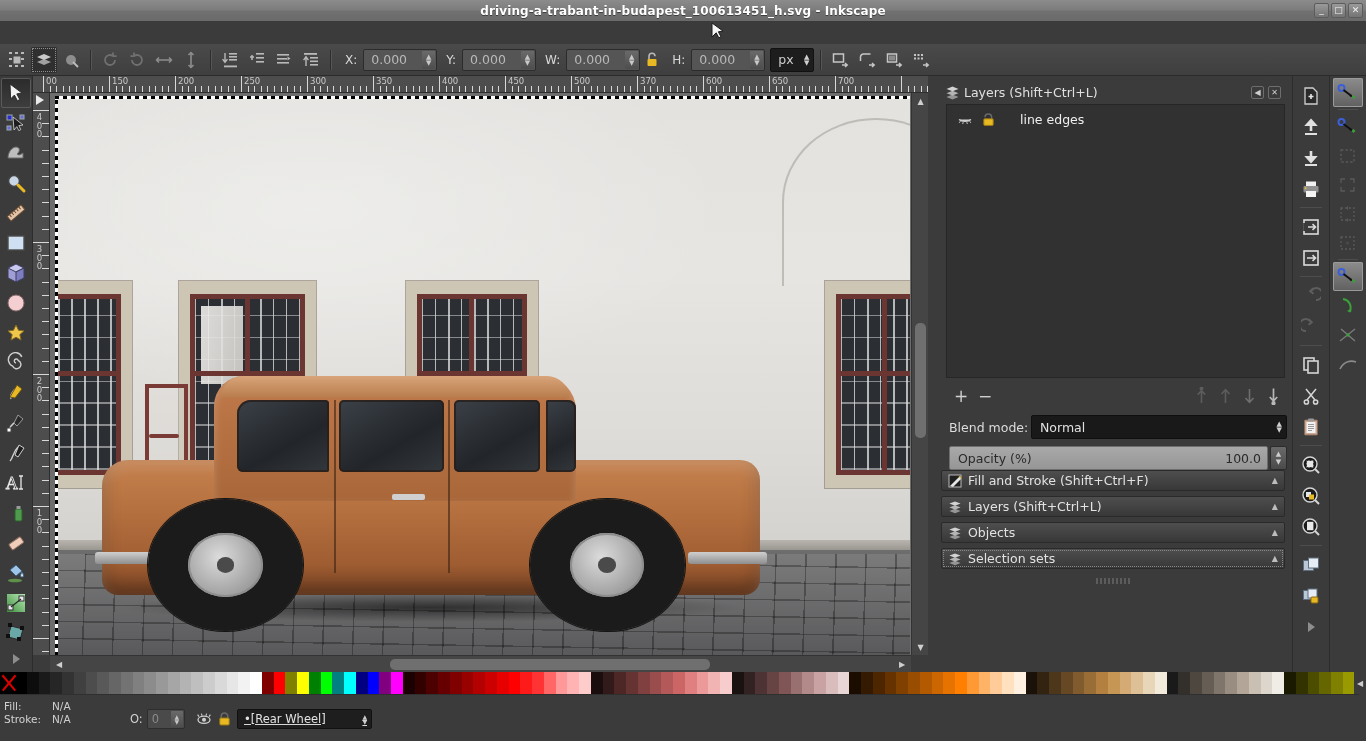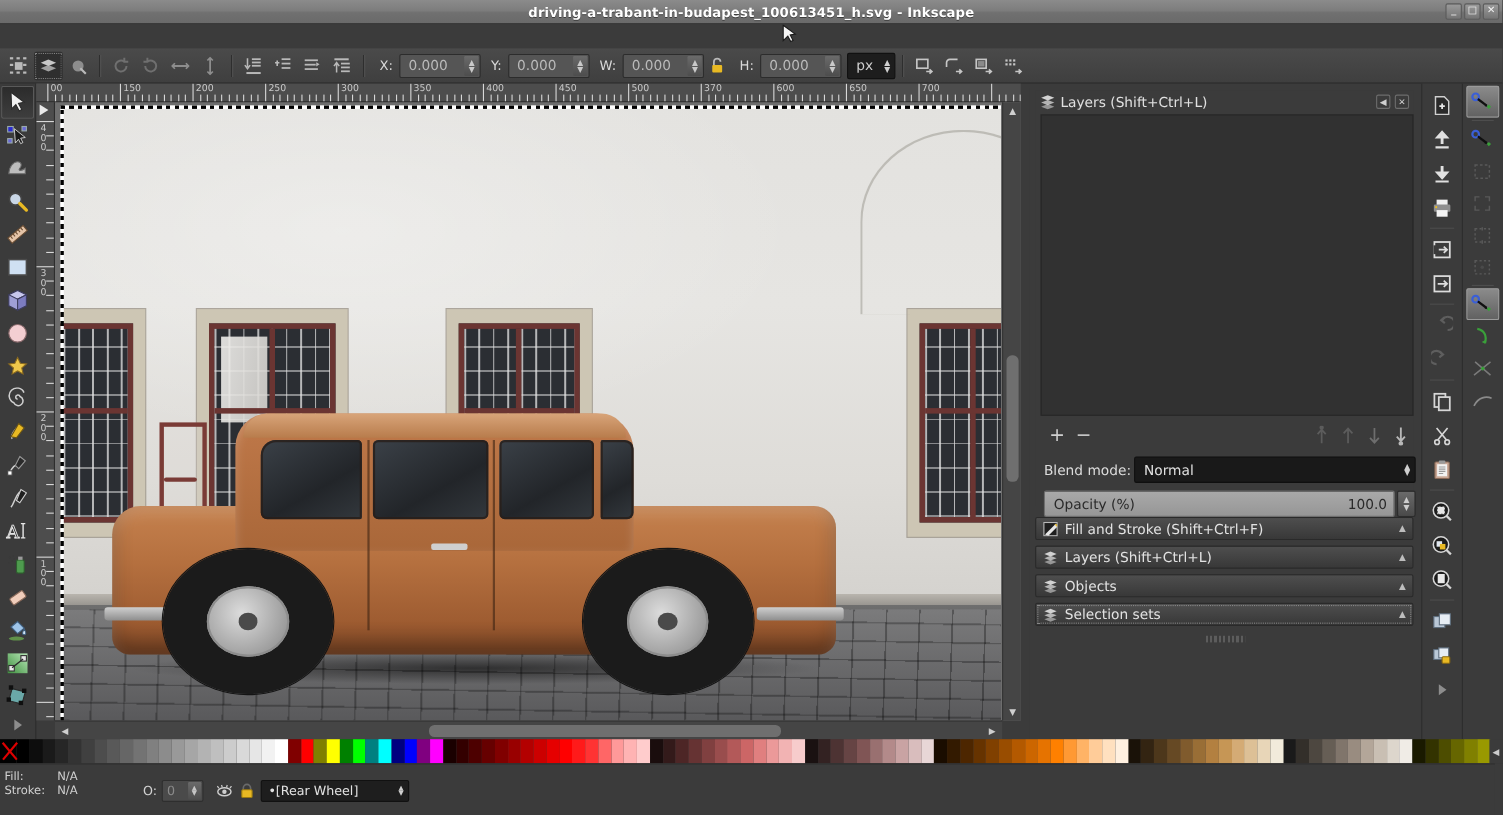--- a/index.html
+++ b/index.html
@@ -252,21 +252,21 @@
   #fillstroke .v { color:#cfcfcf; }
   #orow { position:absolute; left:130px; top:14px; display:flex; align-items:center; }
   #orow .olbl { font-size:11.5px; color:#d2d2d2; margin-right:4px; }
   #obox { width:38px; height:20px; background:#4a4a4a; border:1px solid #2e2e2e;
           border-radius:2px; color:#8a8a8a; font-size:11.5px; display:flex;
           align-items:center; padding-left:4px; position:relative; }
   #obox .ar { position:absolute; right:1px; top:1px; width:12px; height:16px;
               background:linear-gradient(to bottom,#6a6a6a,#4d4d4d); border-radius:1px;
               display:flex;flex-direction:column;align-items:center;justify-content:center;
               font-size:6px;line-height:5px;color:#c6c6c6; }
-  #layerctl { position:absolute; left:196px; top:14px; display:flex; align-items:center; gap:5px; }
+  #layerctl { position:absolute; left:196px; top:14px; display:flex; align-items:center; gap:5px;text-decoration:underline; }
   #layersel { width:135px; height:20px; background:#1e1e1e; border:1px solid #111;
               border-radius:2px; display:flex; align-items:center; justify-content:space-between;
               padding:0 4px 0 6px; color:#e2e2e2; font-size:11.5px; }
   #layersel .ar { display:flex;flex-direction:column;font-size:6px;line-height:5px;color:#cfcfcf; }
   svg { display:block; }
   #cursor { position:absolute; left:711px; top:22px; pointer-events:none; }
 </style>
 </head>
 <body>
 
@@ -916,20 +916,40 @@
               </g>
             </svg>
         </span>
         <span class="ttl">Layers (Shift+Ctrl+L)</span>
         <span class="spacer" style="flex:1"></span>
         <span class="lp-hbtn">◀</span>
         <span class="lp-hbtn">✕</span>
       </div>
 
       <div id="layerlist">
+        <div class="layer-row">
+          <span class="eye">
+            <svg width="16" height="12" viewBox="0 0 16 12">
+              <path d="M2 6.5c2.6 2.6 9.4 2.6 12 0" fill="#cfcfcf" stroke="#cfcfcf" stroke-width="1.2"></path>
+              <g stroke="#cfcfcf" stroke-width="1">
+                  <path d="M3.4 8.2l-1.2 1.6"></path>
+                  <path d="M6.2 9.2l-.5 1.8"></path>
+                  <path d="M9.8 9.2l.5 1.8"></path>
+                  <path d="M12.6 8.2l1.2 1.6"></path>
+                </g>
+              </svg>
+          </span>
+          <span class="lock">
+            <svg width="15" height="15" viewBox="0 0 15 15">
+              <path d="M10.6 7V5.2a3.3 3.3 0 0 0-6.6 0" fill="none" stroke="#6a6a6a" stroke-width="1.5"></path>
+              <rect x="2.8" y="6.8" width="9.4" height="6.6" rx="1" fill="#e8b923" stroke="#9a7a12"></rect>
+              </svg>
+          </span>
+          <span class="nm">line edges</span>
+        </div>
       </div>
 
       <div id="layerbtns">
         <div class="lbtn">+</div>
         <div class="lbtn">−</div>
         <div class="spacer"></div>
         <div class="lbtn dim">
           <svg width="17" height="18" viewBox="0 0 17 18" fill="none" stroke="#5c5c5c" stroke-width="1.6">
             <path d="M8.5 16V4M4.8 7.6L8.5 3.6l3.7 4"></path>
               <circle cx="8.5" cy="1.6" r="1.2" fill="#5c5c5c"></circle>

